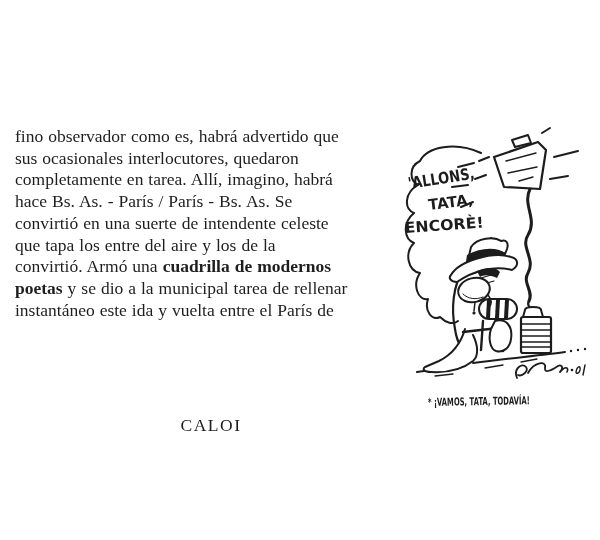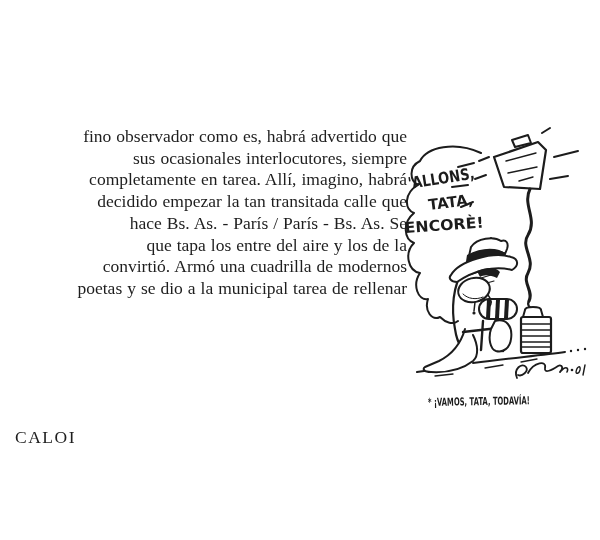--- a/index.html
+++ b/index.html
@@ -2,42 +2,43 @@
 <html><head>
 <meta charset="utf-8">
 <style>
   html,body{margin:0;padding:0;background:#ffffff;}
   body{width:600px;height:540px;overflow:hidden;position:relative;
        font-family:"Liberation Serif","DejaVu Serif",serif;color:#1e1e1e;}
   .page{position:absolute;inset:0;background:#ffffff;}
   
   .article{position:absolute;left:15px;top:126px;width:392px;
            font-size:17.5px;line-height:21.7px;word-spacing:0.6px;}
-  .tline{white-space:nowrap;text-align:right;}
-  .tline .b{font-weight:normal;}
-  .author{margin-top:18px;text-align:left;padding-right:24px;letter-spacing:1.5px;}
+  .tline{white-space:nowrap;}
+  .tline .b{font-weight:bold;}
+  .author{margin-top:6px;text-align:center;padding-right:24px;letter-spacing:1.5px;}
   
   .cartoon{position:absolute;left:395px;top:125px;width:200px;height:310px;}
   .hand{font-family:"DejaVu Sans","Liberation Sans",sans-serif;font-weight:bold;fill:#1c1c1c;}
   svg *{vector-effect:non-scaling-stroke;}
 </style>
 </head>
 <body>
 
 <div class="page">
 
   <div class="article">
       <div class="tline"><span>fino observador como es, habrá advertido que</span></div>
-      <div class="tline"><span>sus ocasionales interlocutores, siempre</span></div>
+      <div class="tline"><span>sus ocasionales interlocutores, quedaron</span></div>
       <div class="tline"><span>completamente en tarea. Allí, imagino, habrá</span></div>
-      <div class="tline"><span>decidido empezar la tan transitada calle que</span></div>
       <div class="tline"><span>hace Bs. As. - París / París - Bs. As. Se</span></div>
+      <div class="tline"><span>convirtió en una suerte de intendente celeste</span></div>
       <div class="tline"><span>que tapa los entre del aire y los de la</span></div>
       <div class="tline"><span>convirtió. Armó una </span><span class="b">cuadrilla de modernos</span></div>
       <div class="tline"><span class="b">poetas</span><span> y se dio a la municipal tarea de rellenar</span></div>
+      <div class="tline"><span>instantáneo este ida y vuelta entre el París de</span></div>
     </div>
 
   <svg class="cartoon" viewBox="0 0 200 310" fill="none" stroke="#1c1c1c" stroke-linecap="round" stroke-linejoin="round">
 
     <g>
       <path stroke-width="2" d="M 86,28 C 60,16 32,22 25,36 C 13,42 15,56 23,60 C 9,68 9,84 19,88 C 7,98 9,114 19,118
                C 9,128 13,146 25,148 C 17,160 23,176 33,174 C 29,186 37,196 45,192 C 51,198 58,200 63,196"></path>
       <path stroke-width="2" d="M 96,113 C 102,121 97,129 88,132"></path>
       <text class="hand" transform="translate(14,64) rotate(-9)" font-size="16" textLength="67" lengthAdjust="spacingAndGlyphs" stroke="none">'ALLONS,</text>
       <text class="hand" transform="translate(34,85) rotate(-7)" font-size="15" textLength="45" lengthAdjust="spacingAndGlyphs" stroke="none">TATA,</text>

